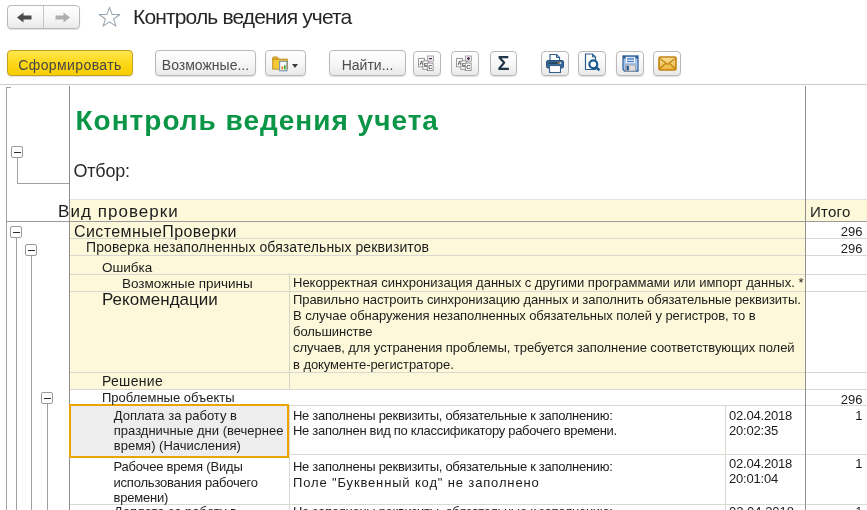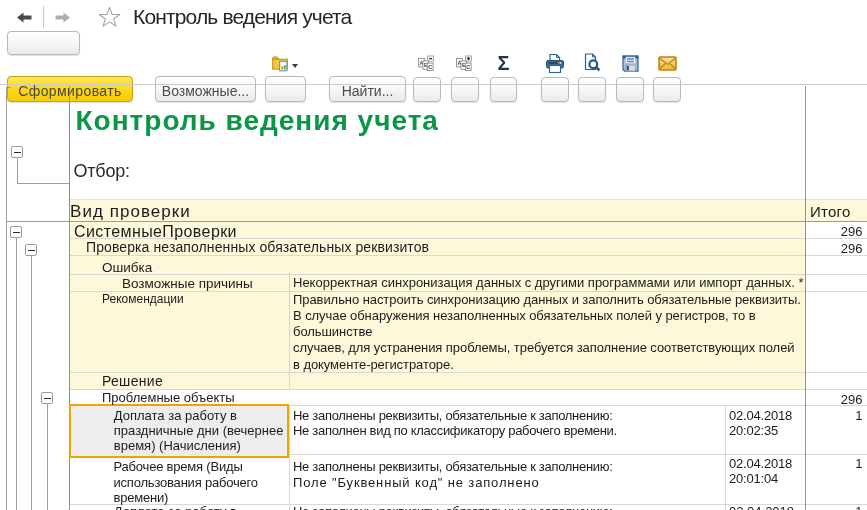--- a/index.html
+++ b/index.html
@@ -4,21 +4,21 @@
 <style>
 * { margin:0; padding:0; box-sizing:border-box; }
 html,body { width:867px; height:510px; background:#fff; overflow:hidden;
   font-family:"Liberation Sans",sans-serif; position:relative; }
 .a { position:absolute; }
 .hl { position:absolute; height:1px; background:#d9d9d1; }
 .vl { position:absolute; width:1px; background:#d9d9d1; }
 .txt { position:absolute; color:#1c1c1c; font-size:14px; line-height:15px; white-space:nowrap; }
 .btn { position:absolute; border:1px solid #b9b9b9; border-radius:4px;
   background:linear-gradient(#ffffff 0%,#f6f6f6 55%,#e9e9e9 100%);
-  box-shadow:0 1px 1px rgba(0,0,0,0.12);margin-top:26px; }
+  box-shadow:0 1px 1px rgba(0,0,0,0.12); }
 .btxt { width:100%; text-align:center; color:#4c4c4c; font-size:14px; position:absolute; top:5.5px; }
 </style>
 </head>
 <body>
 
 <div class="btn" style="left:7px; top:5px; width:73px; height:24px;"></div>
 <div class="a" style="left:43px; top:6px; width:1px; height:22px; background:#c6c6c6;"></div>
 <svg class="a" style="left:16px; top:11.5px;" width="17" height="11" viewBox="0 0 17 11">
   <path d="M15.5,3.4 L7.5,3.4 L7.5,0.4 L1,5.5 L7.5,10.6 L7.5,7.6 L15.5,7.6 Z" fill="#4a4a4a"></path>
 </svg>
@@ -143,21 +143,21 @@
 <div class="a" style="left:13.5px; top:151.5px; width:7px; height:1.6px; background:#2b2b2b;"></div>
 <div class="a" style="left:10px; top:226px; width:12px; height:12px; background:#fff; border:1px solid #9a9a9a; border-radius:2px;"></div>
 <div class="a" style="left:12.5px; top:231.5px; width:7px; height:1.6px; background:#2b2b2b;"></div>
 <div class="a" style="left:25px; top:244px; width:12px; height:12px; background:#fff; border:1px solid #9a9a9a; border-radius:2px;"></div>
 <div class="a" style="left:27.5px; top:249.5px; width:7px; height:1.6px; background:#2b2b2b;"></div>
 <div class="a" style="left:41px; top:392px; width:12px; height:12px; background:#fff; border:1px solid #9a9a9a; border-radius:2px;"></div>
 <div class="a" style="left:43.5px; top:397.5px; width:7px; height:1.6px; background:#2b2b2b;"></div>
 
 <div class="a" style="left:75.5px; top:104.5px; font-size:28px; font-weight:bold; letter-spacing:1px; color:#0b9647;">Контроль ведения учета</div>
 <div class="txt" style="left:73.5px; top:161.5px; font-size:18px; line-height:18px; letter-spacing:-0.2px; color:#2a2a2a;">Отбор:</div>
-<div class="txt" style="left:70px; top:202.6px; font-size:17px; line-height:17px; letter-spacing:1.05px;">Вид проверки</div>
+<div class="txt" style="left:58px; top:202.6px; font-size:17px; line-height:17px; letter-spacing:1.05px;">Вид проверки</div>
 <div class="txt" style="left:810px; top:202.6px; font-size:15px; line-height:17px; letter-spacing:0.25px;">Итого</div>
 
 <div class="hl" style="left:69px; top:199px; width:798px; background:#e3e3d9;"></div>
 <div class="hl" style="left:69px; top:221px; width:798px; background:#9b9b9b;"></div>
 <div class="hl" style="left:69px; top:238px; width:798px;"></div>
 <div class="hl" style="left:69px; top:255px; width:798px;"></div>
 <div class="hl" style="left:69px; top:273.6px; width:798px;"></div>
 <div class="hl" style="left:69px; top:291px; width:798px;"></div>
 <div class="hl" style="left:69px; top:372px; width:798px;"></div>
 <div class="hl" style="left:69px; top:389px; width:798px;"></div>
@@ -171,21 +171,21 @@
 <div class="vl" style="left:289px; top:406px; height:104px;"></div>
 <div class="vl" style="left:725px; top:406px; height:104px;"></div>
 
 <div class="a" style="left:69px; top:404px; width:220px; height:54px; border:2px solid #eba500; background:#ededed;"></div>
 
 <div class="txt" style="left:74px; top:223.8px; font-size:16px; letter-spacing:0.4px;">СистемныеПроверки</div>
 <div class="txt" style="left:86px; top:240.4px; letter-spacing:0.1px;">Проверка незаполненных обязательных реквизитов</div>
 <div class="txt" style="left:102px; top:259.9px; font-size:13.5px;">Ошибка</div>
 <div class="txt" style="left:102px; top:275.7px; font-size:13.5px;margin-left:20px;">Возможные причины</div>
 <div class="txt" style="left:293px; top:274.8px; font-size:13px;">Некорректная синхронизация данных с другими программами или импорт данных. *</div>
-<div class="txt" style="left:102px; top:292.4px; font-size:12px;">Рекомендации</div>
+<div class="txt" style="left:102px; top:292.4px; font-size:17px;">Рекомендации</div>
 <div class="txt" style="left:293px; top:292.2px; font-size:13px; letter-spacing:-0.07px; line-height:16.1px; white-space:pre;">Правильно настроить синхронизацию данных и заполнить обязательные реквизиты.
 В случае обнаружения незаполненных обязательных полей у регистров, то в
 большинстве
 случаев, для устранения проблемы, требуется заполнение соответствующих полей
 в документе-регистраторе.</div>
 <div class="txt" style="left:102px; top:373.6px; letter-spacing:0.3px;">Решение</div>
 <div class="txt" style="left:102px; top:389.7px; font-size:13px;">Проблемные объекты</div>
 
 <div class="txt" style="left:113.8px; top:408.2px; font-size:13px; white-space:pre;">Доплата за работу в
 праздничные дни (вечернее

